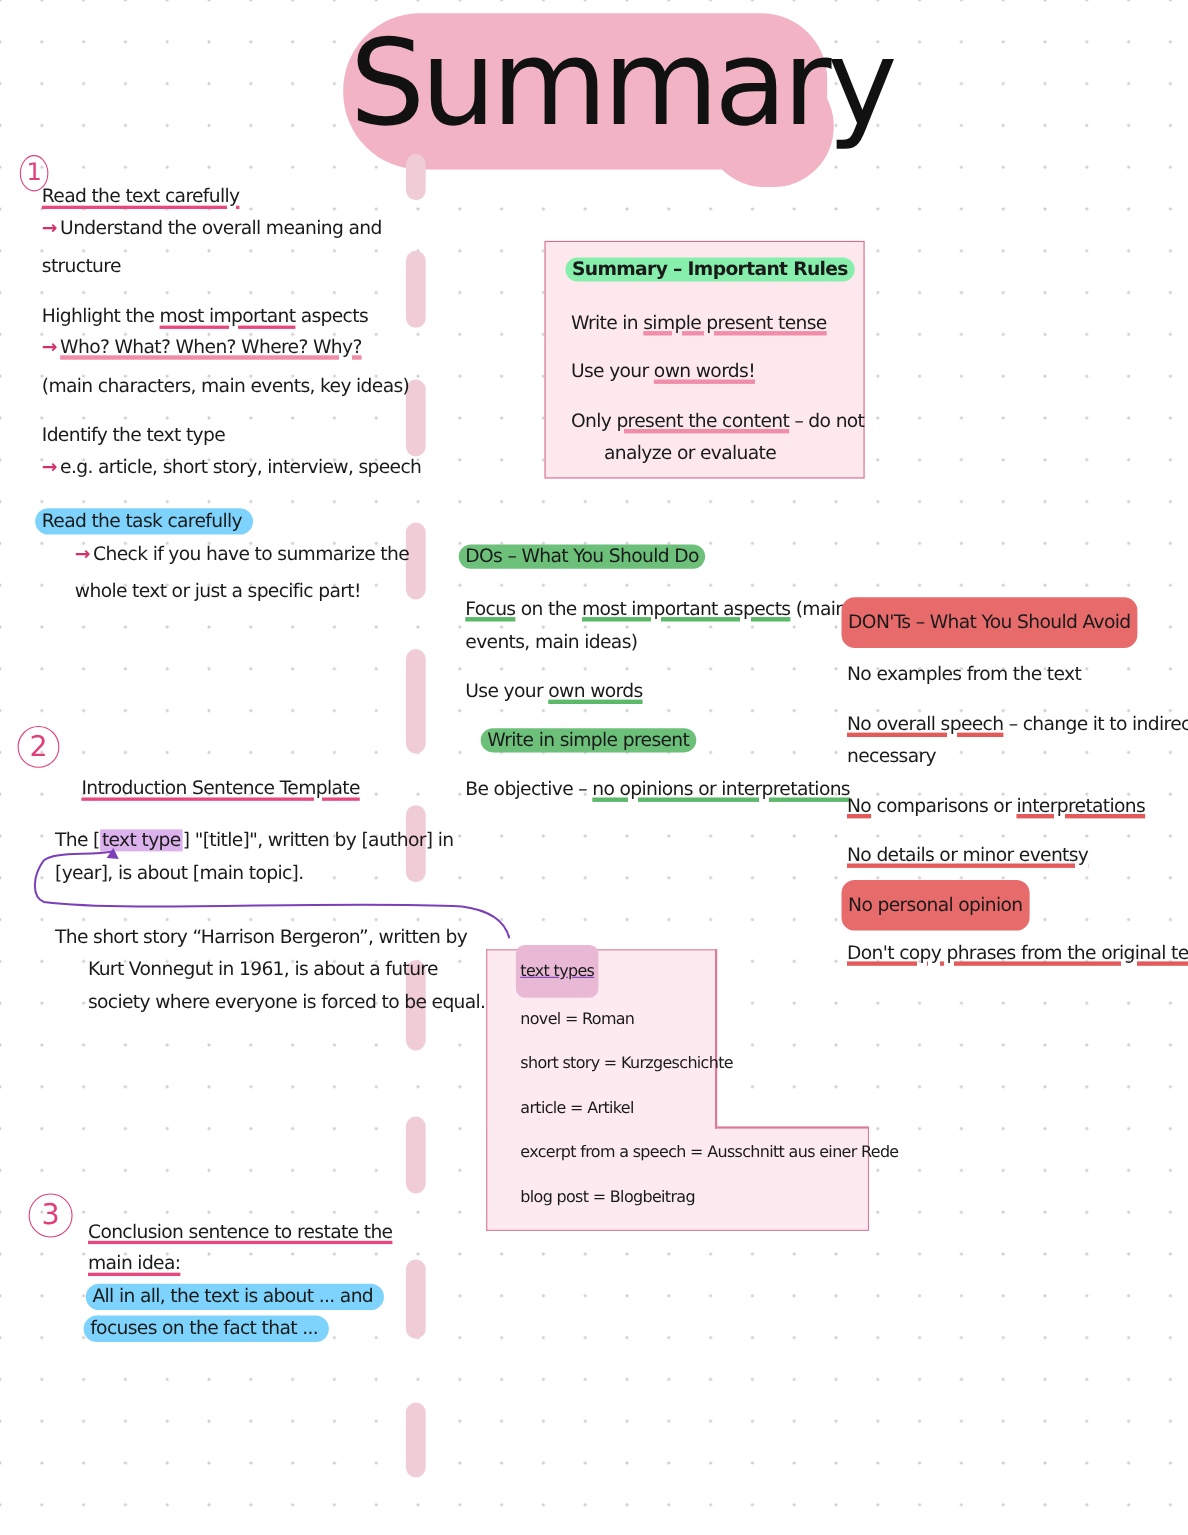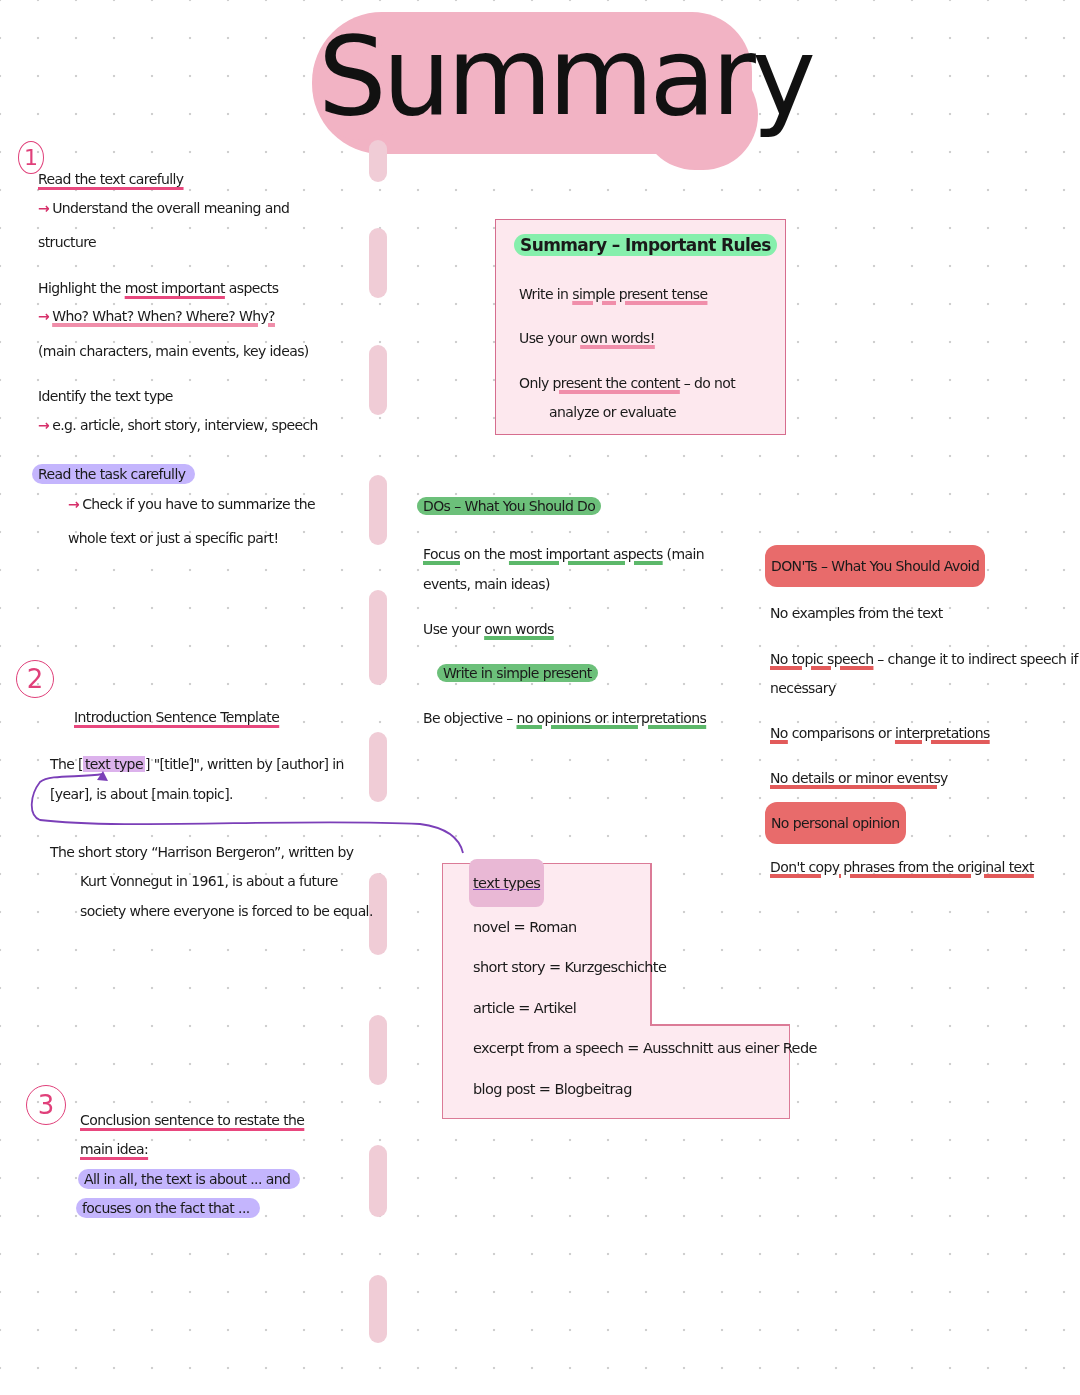--- a/index.html
+++ b/index.html
@@ -8,21 +8,21 @@
       position: relative;
       background-color: #ffffff;
       background-image: radial-gradient(circle, #cfcfcf 1.2px, transparent 1.6px);
       background-size: 38px 38px;
       background-position: -19px -19px;
       font-family: "DejaVu Sans", sans-serif;
       color: #1a1a1a;
       font-size: 17px;
       letter-spacing: -0.6px;
     }
-    .line { position: absolute; white-space: nowrap; font-size: 14px; line-height: 22px; }
+    .line { position: absolute; white-space: nowrap; font-size: 17px; line-height: 22px; }
     .small { font-size: 14.5px; }
 
     
     .title-blob {
       position: absolute; left: 312px; top: 12px; width: 440px; height: 142px;
       background: #f2b3c4; border-radius: 70px 60px 60px 70px;
     }
     .title-blob2 { position:absolute; left: 640px; top: 60px; width: 118px; height: 110px; background:#f2b3c4; border-radius: 55px; }
     .title-blob3 { position:absolute; left: 316px; top: 40px; width: 90px; height: 100px; background:#f2b3c4; border-radius: 45px; }
     .title {
@@ -40,21 +40,21 @@
       position: absolute; border: 1.6px solid #e0407a; border-radius: 50%;
       color: #e0407a; font-size: 26px; display: flex; align-items: center; justify-content: center;
       letter-spacing: 0; font-family: "DejaVu Sans", sans-serif;
     }
 
     .ul-pink { text-decoration: underline; text-decoration-color: #e8487e; text-decoration-thickness: 3px; text-underline-offset: 3px; }
     .ul-pinklight { text-decoration: underline; text-decoration-color: #f08eaa; text-decoration-thickness: 4px; text-underline-offset: 2px; }
     .ul-green { text-decoration: underline; text-decoration-color: #5cb86a; text-decoration-thickness: 4px; text-underline-offset: 2px; }
     .ul-red { text-decoration: underline; text-decoration-color: #e25a5a; text-decoration-thickness: 4px; text-underline-offset: 2px; }
 
-    .hl-pink { background: #c4b5fd; border-radius: 12px; padding: 2px 10px 2px 6px; }
+    .hl-pink { background: #7dd3fc; border-radius: 12px; padding: 2px 10px 2px 6px; }
     .hl-pinkrule { background: #86efac; border-radius: 12px; padding: 1px 6px; }
     .hl-green { background: #6cc07a; border-radius: 12px; padding: 1px 6px; }
     .hl-red { background: #e86b6b; border-radius: 12px; padding: 13px 6px; }
     .hl-purple { background: #dcb2ec; padding: 0 2px; }
     .hl-purplepink { background: #e9b8d5; border-radius: 8px; padding: 16px 4px; }
 
     .arrow { color: #d6306a; font-weight: bold; margin-right: 3px; }
 
     .rules-box {
       position: absolute; left: 495px; top: 219px; width: 291px; height: 216px;
@@ -165,21 +165,21 @@
     <span>Be objective – </span><span class="ul-green">no opinions or interpretations</span>
   </div>
 </div>
 
 <div>
   <div class="line" style="left:765px;top:555px;">
     <span class="hl-red">DON'Ts – What You Should Avoid</span>
   </div>
   <div class="line" style="left:770px;top:602px;">No examples from the text</div>
   <div class="line" style="left:770px;top:648px;">
-    <span class="ul-red">No topic speech</span><span> – change it to indirect speech if</span>
+    <span class="ul-red">No overall speech</span><span> – change it to indirect speech if</span>
   </div>
   <div class="line" style="left:770px;top:677px;">necessary</div>
   <div class="line" style="left:770px;top:722px;">
     <span class="ul-red">No</span><span> comparisons or </span><span class="ul-red">interpretations</span>
   </div>
   <div class="line" style="left:770px;top:767px;">
     <span class="ul-red">No details or minor eventsy</span>
   </div>
   <div class="line" style="left:765px;top:812px;">
     <span class="hl-red">No personal opinion</span>

